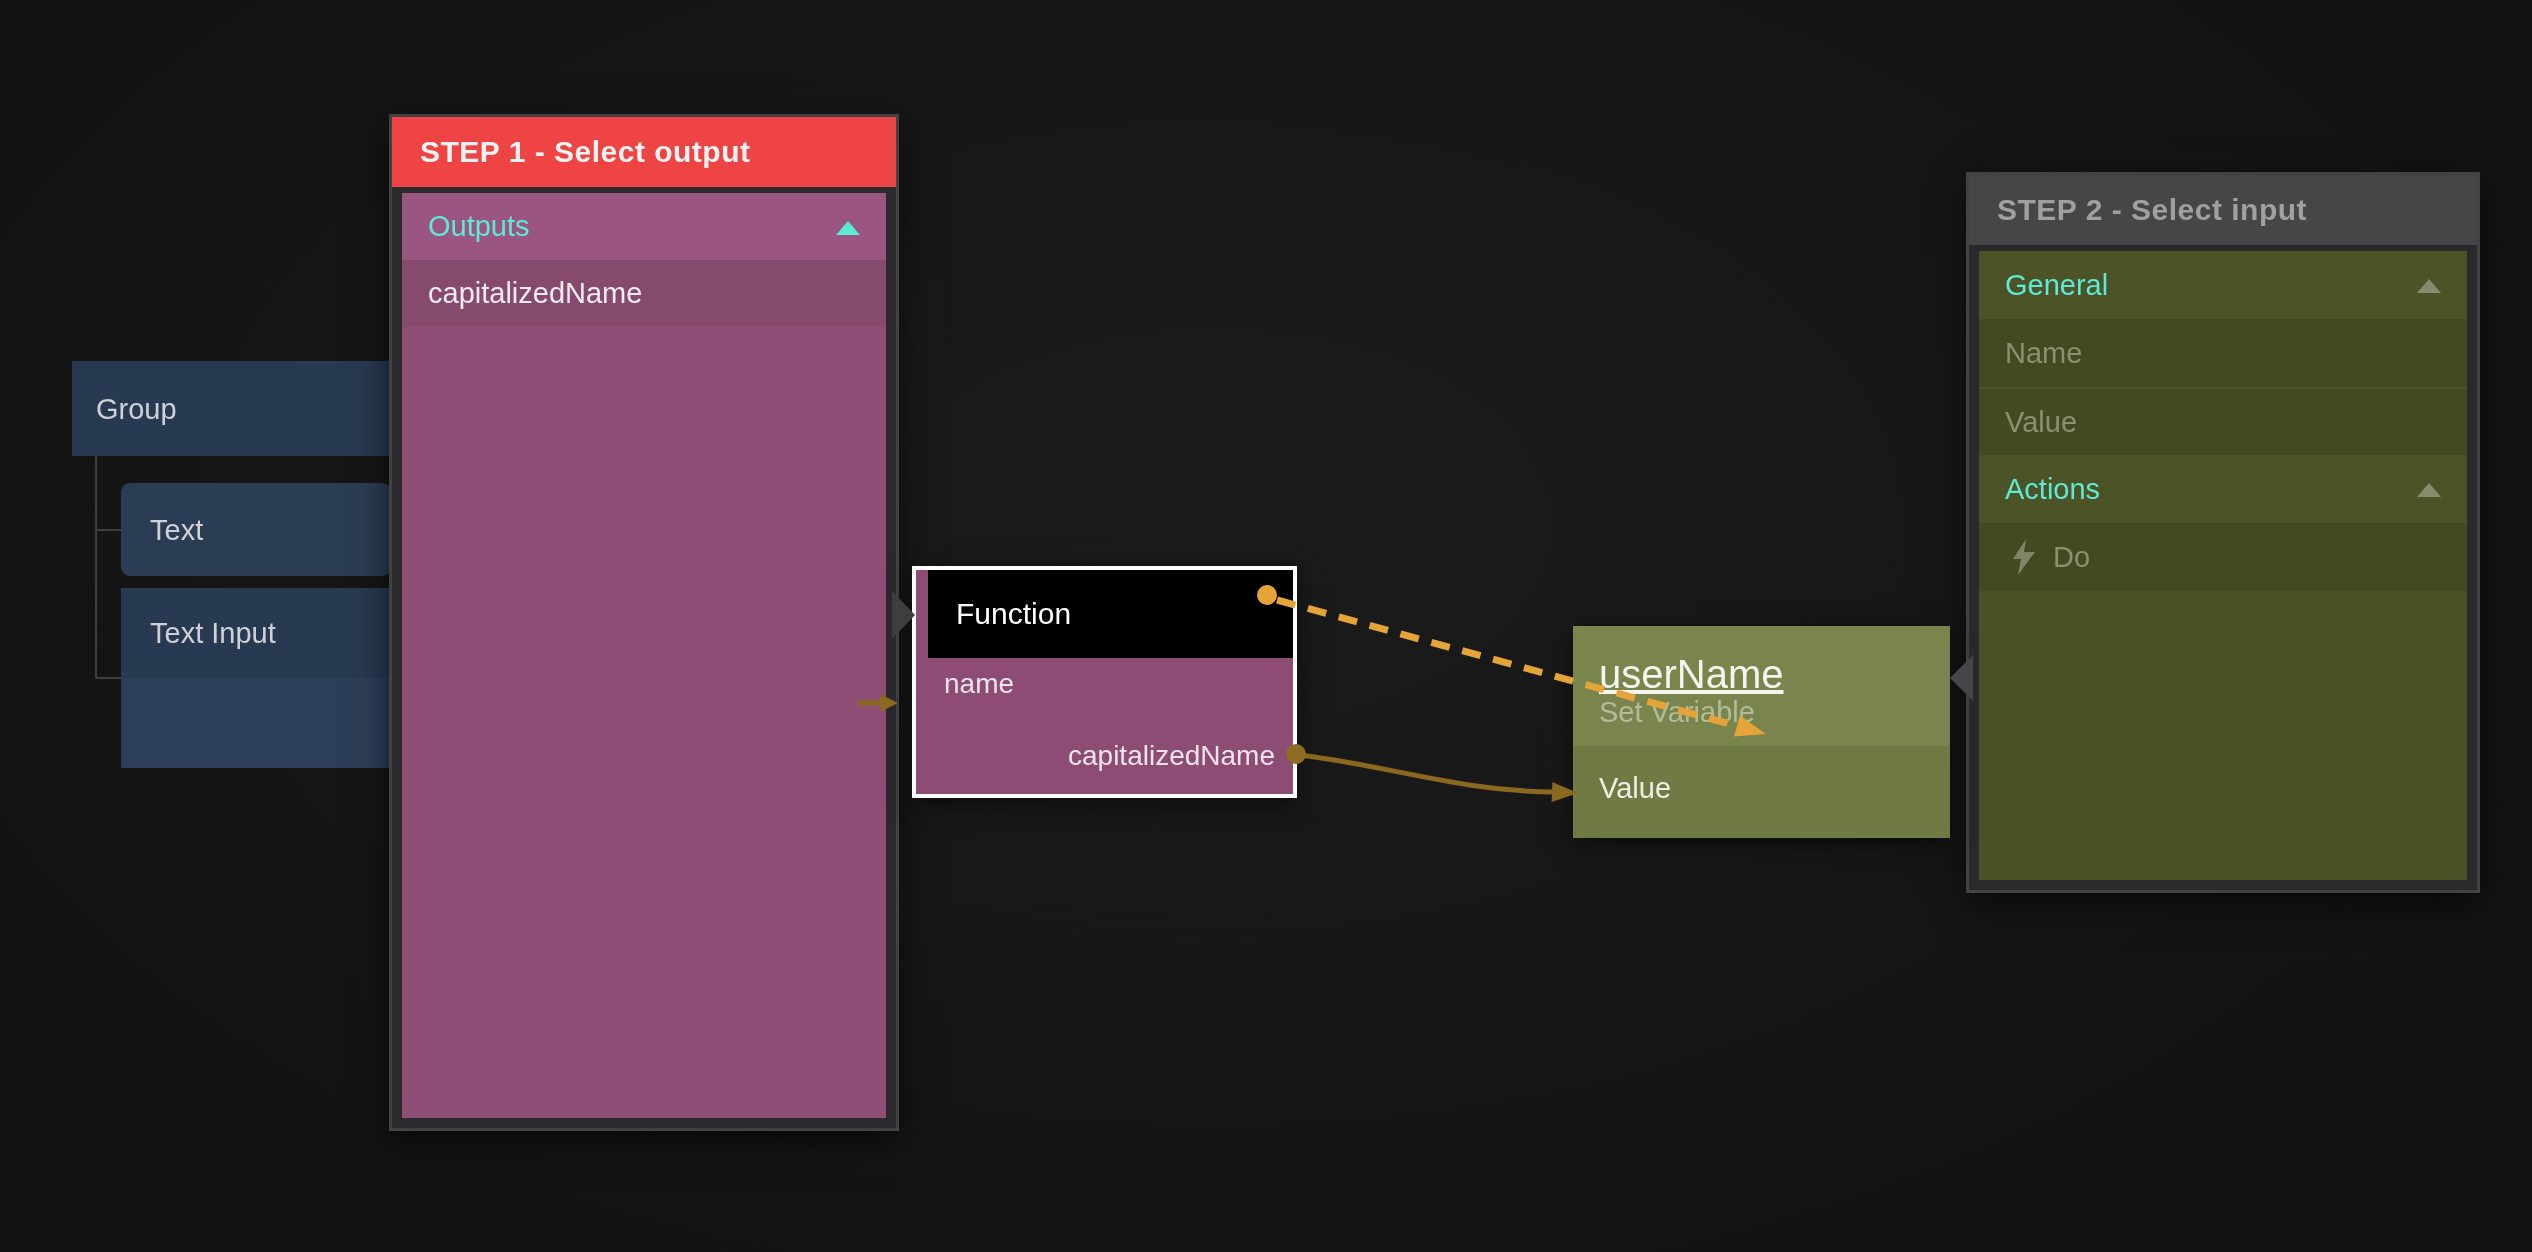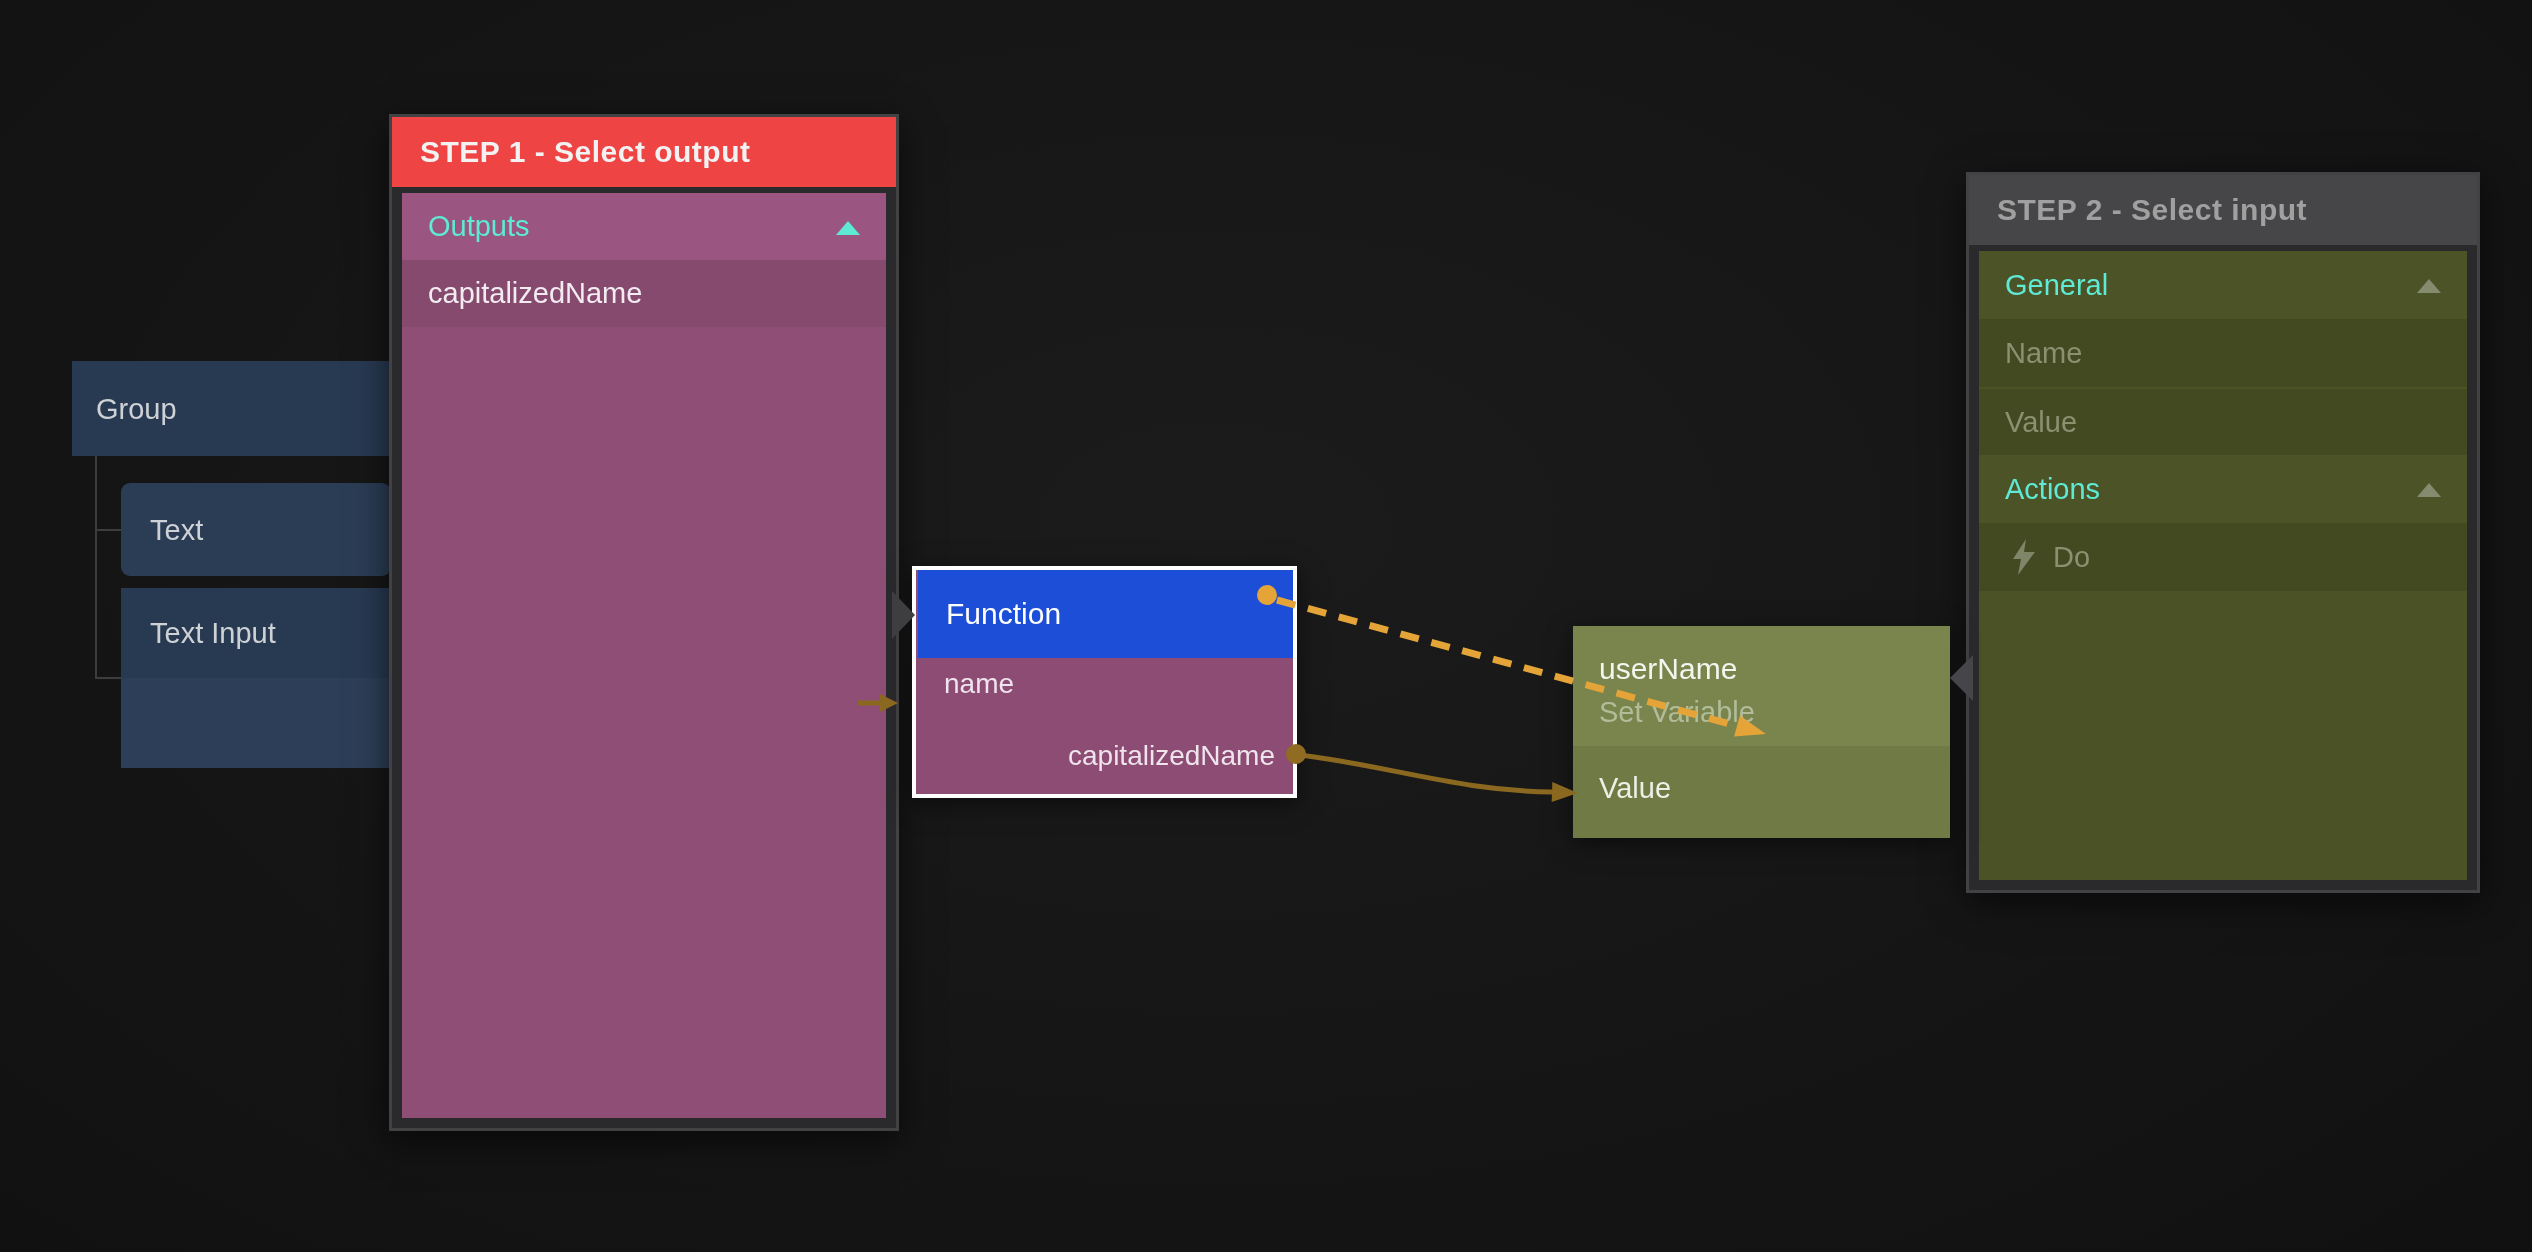--- a/index.html
+++ b/index.html
@@ -33,27 +33,27 @@
   .p1 .sec{height:67px;background:#9A5580;color:#5eead4;}
   .p1 .itm{height:67px;background:#864A6E;color:#F2ECF1;}
   .p2 .sec{height:68px;background:#4C5327;color:#5eead4;}
   .p2 .itm{height:68px;background:#434A22;color:#8A9070;}
   .p2 .itm.sep{border-top:2px solid #4C5327;height:68px;}
   .bolt{margin-right:18px;display:inline-flex;}
 
   
   .g-node{position:absolute;z-index:15;box-sizing:border-box;}
   .func{border:4px solid #FFFFFF;background:#8C4C73;box-shadow:0 6px 22px rgba(0,0,0,.5);}
-  .func .hd{position:absolute;left:2px;top:0;right:0;height:88px;background:#1d4ed8;}
+  .func .hd{position:absolute;left:12px;top:0;right:0;height:88px;background:#000000;}
   .func .hd .ttl{position:absolute;left:28px;top:50%;transform:translateY(-50%);color:#FFFFFF;font-size:30px;}
   .func .port-in{position:absolute;left:28px;top:98px;color:#EFE3EC;font-size:28px;white-space:nowrap;}
   .func .port-out{position:absolute;right:18px;bottom:22px;color:#EFE3EC;font-size:28px;white-space:nowrap;}
   .uvar{background:#6F7A45;box-shadow:0 6px 22px rgba(0,0,0,.5);}
   .uvar .hd{position:absolute;left:0;top:0;right:0;height:120px;background:#7A854E;}
-  .uvar .ttl{position:absolute;left:26px;top:26px;color:#F3F5EE;font-size:30px;}
+  .uvar .ttl{position:absolute;left:26px;top:26px;color:#F3F5EE;font-size:40px;text-decoration:underline;}
   .uvar .sub{position:absolute;left:26px;top:70px;color:#B2BC99;font-size:29px;}
   .uvar .port-in{position:absolute;left:26px;top:146px;color:#EDEFE5;font-size:29px;}
 
   .overlay{position:absolute;left:0;top:0;z-index:30;pointer-events:none;}
 </style>
 </head>
 <body>
 
 <div class="canvas">
 

